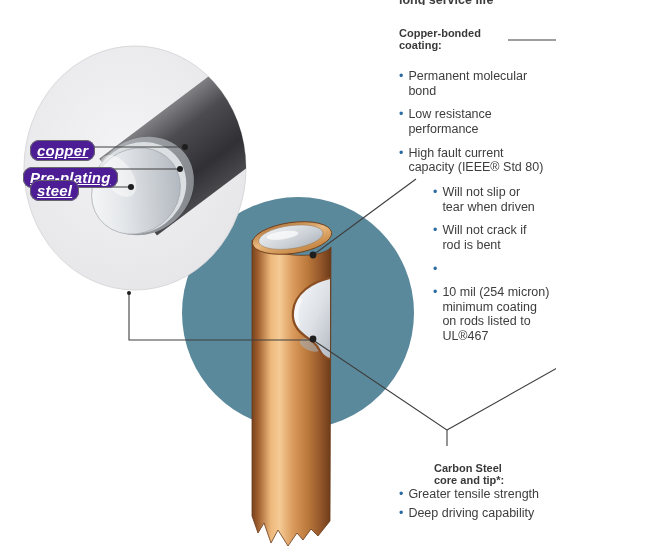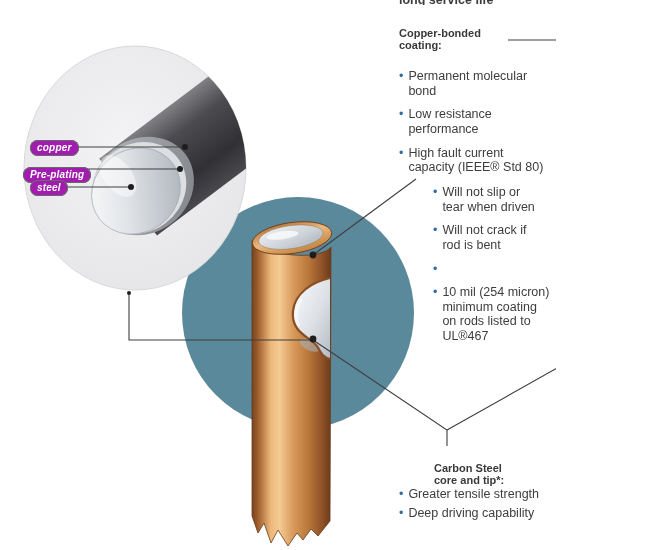--- a/index.html
+++ b/index.html
@@ -2,24 +2,25 @@
 <html><head>
 <meta charset="utf-8">
 <style>
   html,body { margin:0; padding:0; background:#fff; }
   .canvas {
     position:relative; width:556px; height:550px; background:#ffffff;
     overflow:hidden; font-family:"Liberation Sans", sans-serif;
   }
   svg.art { position:absolute; left:0; top:0; }
   .pill {
-    position:absolute; background:#a21caf; color:#fff;
-    font-style:italic; font-weight:bold; font-size:10px; line-height:1;
+    position:absolute; background:#4c1d95; color:#fff;
+    font-style:italic; font-weight:bold; font-size:15px; line-height:1;
     padding:3px 7px; border-radius:9px; letter-spacing:.2px;
     box-shadow:0 0 0 1px #68686c inset;
+    text-decoration:underline;
   }
   .heading {
     position:absolute; font-weight:bold; font-size:11px; line-height:1.12;
     color:#393939; white-space:pre-line;
   }
   .blist { position:absolute; list-style:none; margin:0; padding:0; }
   .blist li {
     display:flex; align-items:flex-start; margin-bottom:9px;
     font-size:12.5px; line-height:1.17; color:#3d3d3d;
   }

